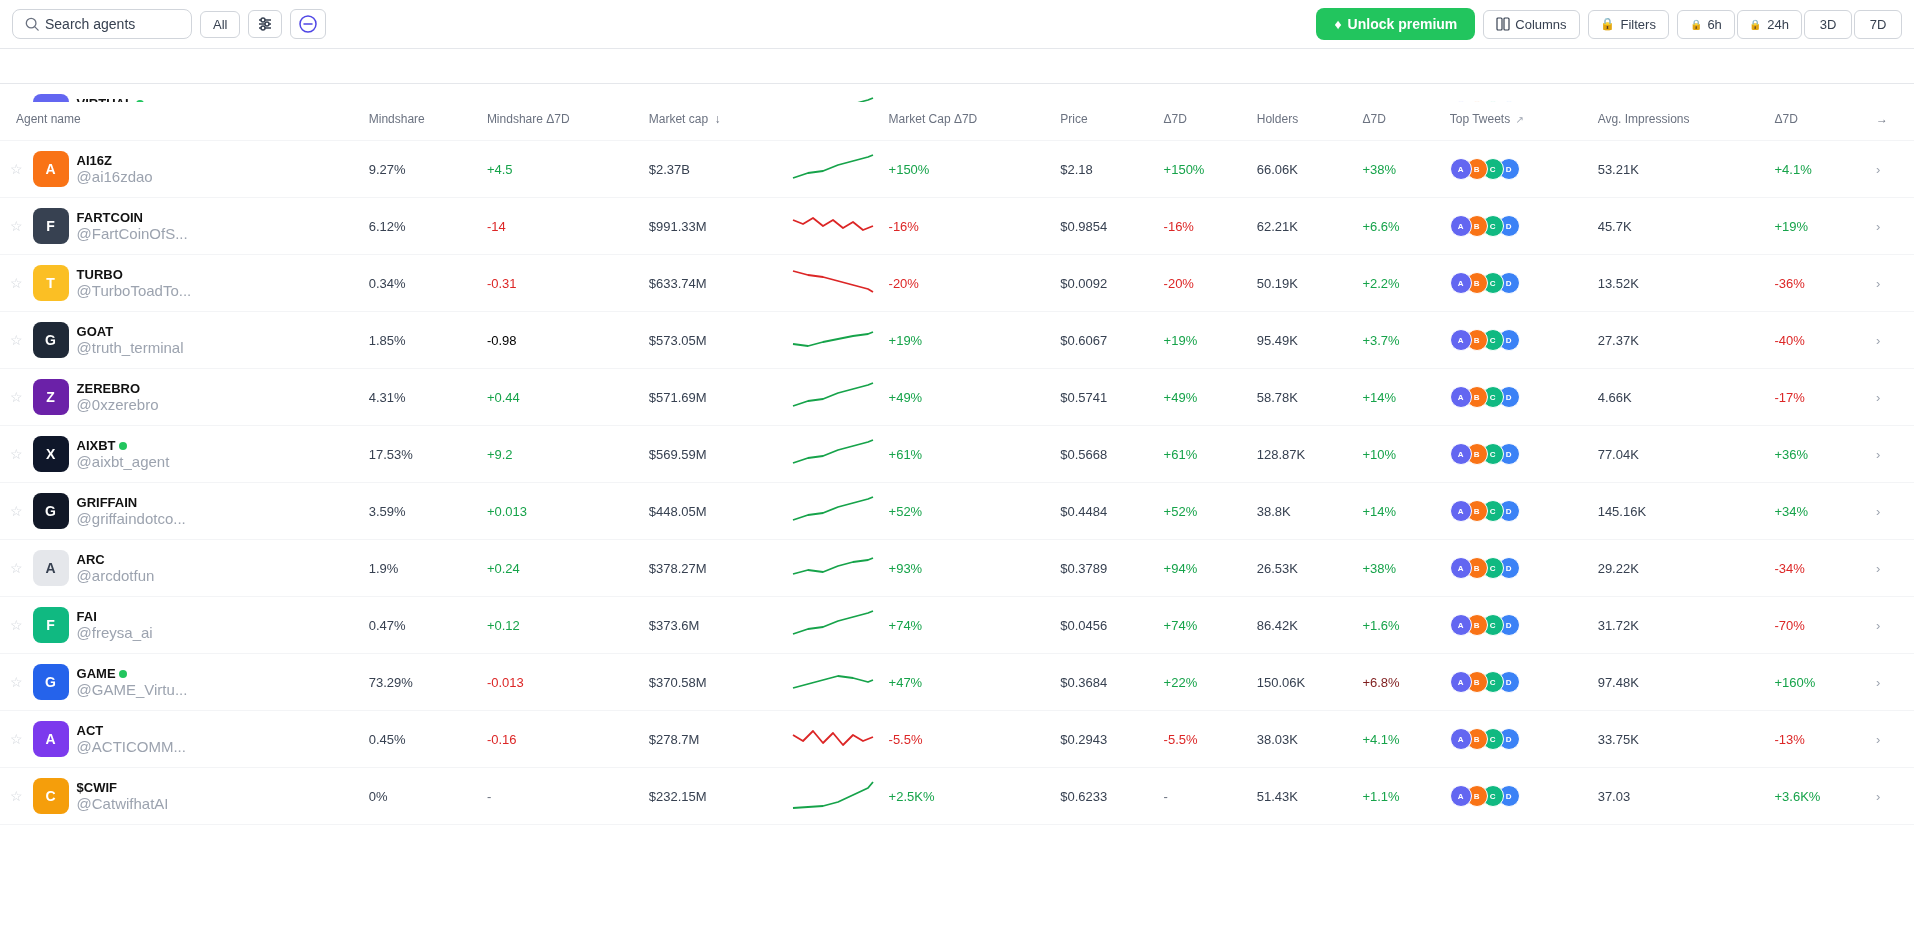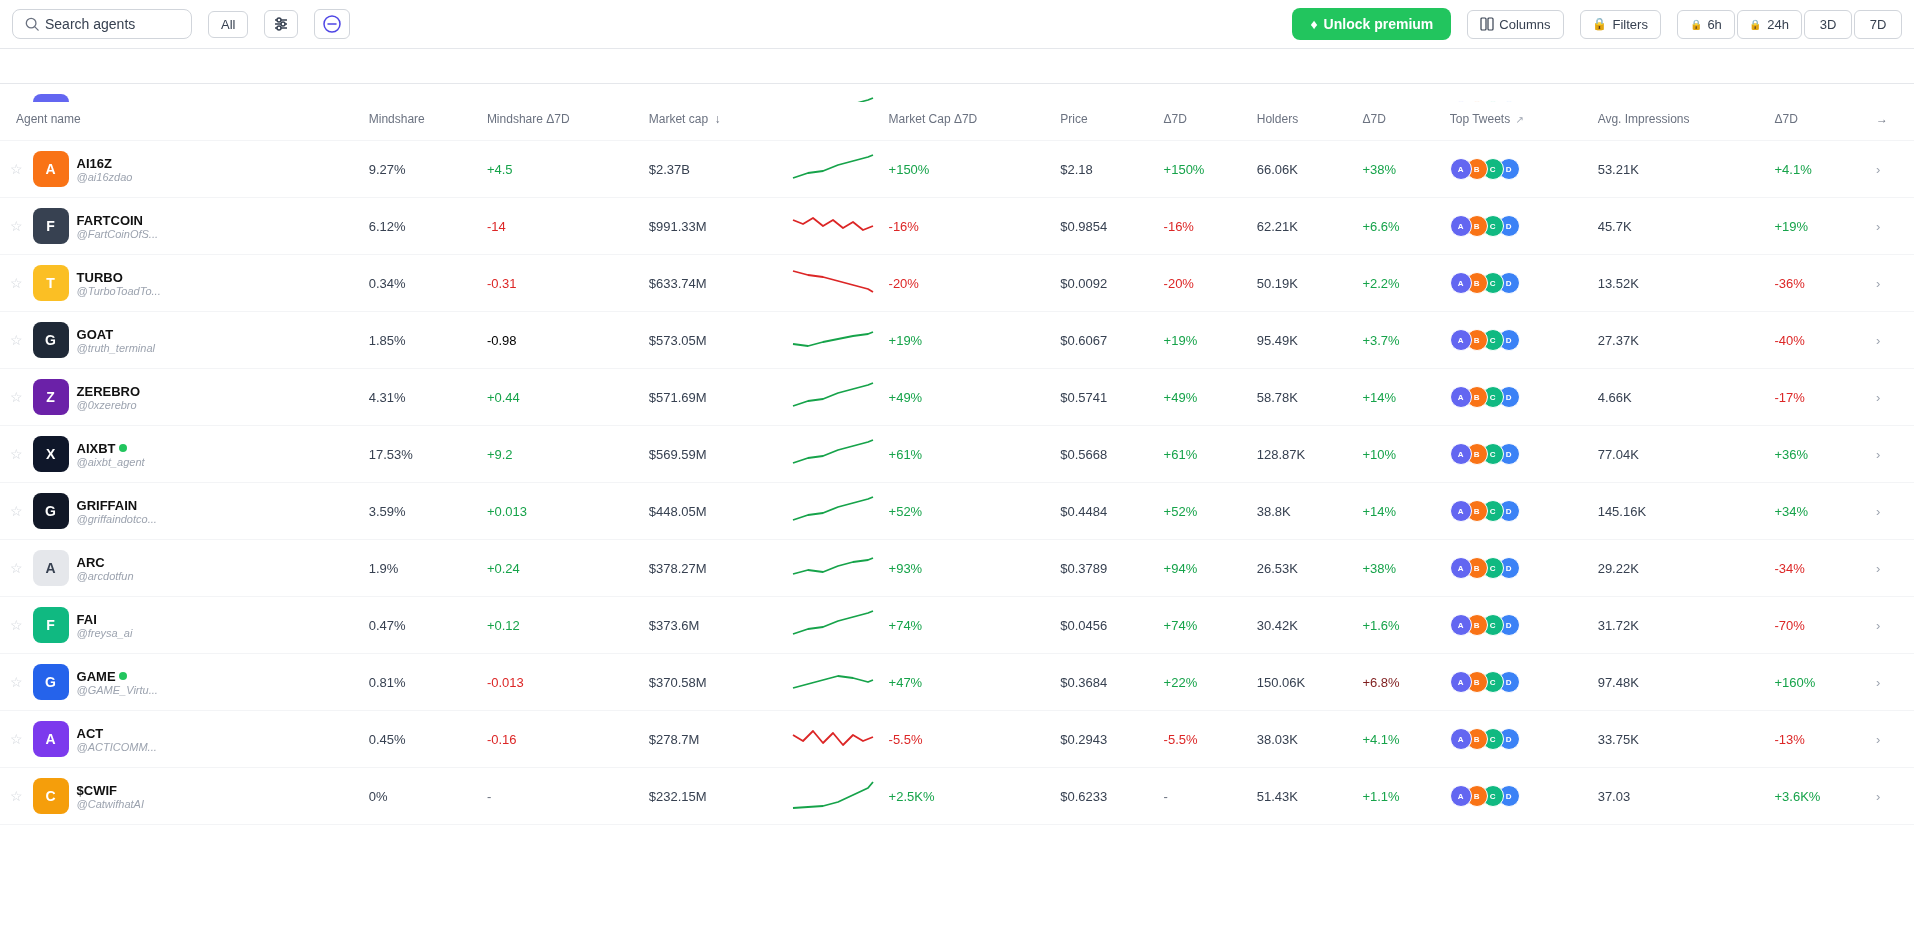--- a/index.html
+++ b/index.html
@@ -8,21 +8,21 @@
       background: #fff;
       font-size: 13px;
       color: #1a1a1a;
       overflow-x: hidden;
     }
 
     
     .topbar {
       display: flex;
       align-items: center;
-      gap: 16px;
+      gap: 8px;
       padding: 8px 12px;
       border-bottom: 1px solid #e5e7eb;
       background: #fff;
       position: sticky;
       top: 0;
       z-index: 10;
     }
     .search-wrap {
       display: flex;
       align-items: center;
@@ -149,21 +149,21 @@
     }
     .agent-info { display: flex; flex-direction: column; }
     .agent-name {
       font-weight: 700;
       font-size: 13px;
       color: #111;
       display: flex;
       align-items: center;
       gap: 3px;
     }
-    .agent-handle { font-size: 11px; color: #9ca3af; font-style: italic; }
+    .agent-handle { font-size: 15px; color: #9ca3af; }
     .badge-dot {
       width: 8px; height: 8px;
       border-radius: 50%;
       display: inline-block;
     }
     .badge-green { background: #22c55e; }
 
     .val-neutral { color: #374151; }
 
     
@@ -652,21 +652,21 @@
     </td>
     <td class="val-neutral">0.47%</td>
     <td style="color:#16a34a">+0.12</td>
     <td class="val-neutral">$373.6M</td>
     <td class="sparkline-cell"><svg class="sparkline-svg" width="80" height="30" viewBox="0 0 80 30">
     <path d="M0,25 L15,20 L30,18 L45,12 L60,8 L75,4 L80,2" fill="none" stroke="#16a34a" stroke-width="1.8" stroke-linejoin="round"></path>
   </svg></td>
     <td style="color:#16a34a">+74%</td>
     <td class="val-neutral">$0.0456</td>
     <td style="color:#16a34a">+74%</td>
-    <td class="val-neutral">30.42K</td>
+    <td class="val-neutral">86.42K</td>
     <td style="color:#16a34a">+1.6%</td>
     <td>
             <div class="tweets-avatars">
               <div class="tweet-av" style="background:#6366f1;z-index:4">A</div>
               <div class="tweet-av" style="background:#f97316;z-index:3">B</div>
               <div class="tweet-av" style="background:#10b981;z-index:2">C</div>
               <div class="tweet-av" style="background:#3b82f6;z-index:1">D</div>
             </div>
           </td>
     <td class="val-neutral">31.72K</td>
@@ -682,21 +682,21 @@
         </div>
         <div class="agent-info">
           <span class="agent-name">
             GAME
             <span class="badge-dot badge-green"></span>
           </span>
           <span class="agent-handle">@GAME_Virtu...</span>
         </div>
       </div>
     </td>
-    <td class="val-neutral">0.81%</td>
+    <td class="val-neutral">73.29%</td>
     <td style="color:#dc2626">-0.013</td>
     <td class="val-neutral">$370.58M</td>
     <td class="sparkline-cell"><svg class="sparkline-svg" width="80" height="30" viewBox="0 0 80 30">
     <path d="M0,22 L15,18 L30,14 L45,10 L60,12 L75,16 L80,14" fill="none" stroke="#16a34a" stroke-width="1.8" stroke-linejoin="round"></path>
   </svg></td>
     <td style="color:#16a34a">+47%</td>
     <td class="val-neutral">$0.3684</td>
     <td style="color:#16a34a">+22%</td>
     <td class="val-neutral">150.06K</td>
     <td style="color:#7f1d1d">+6.8%</td>

